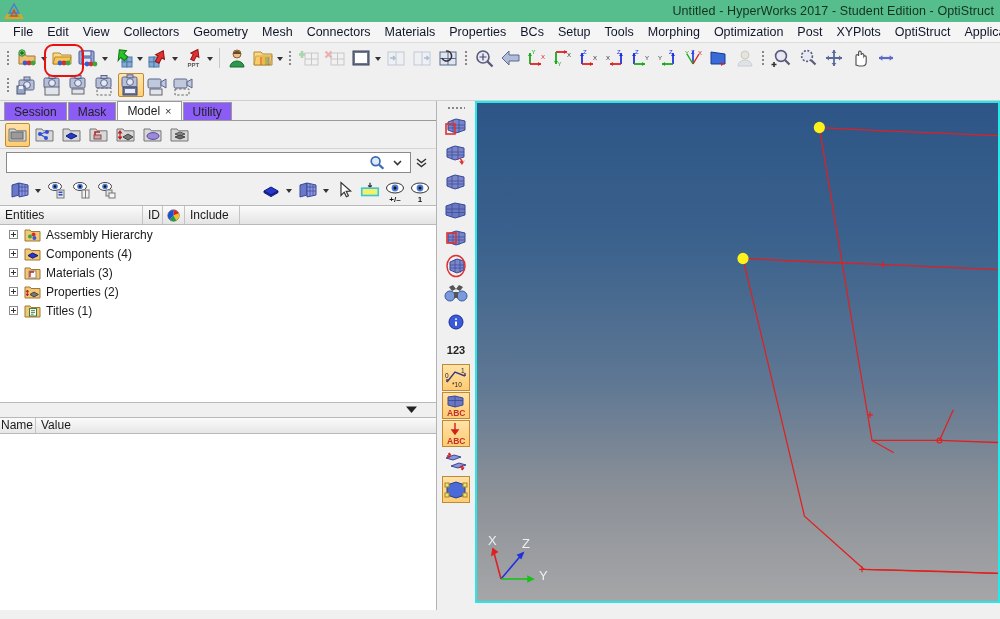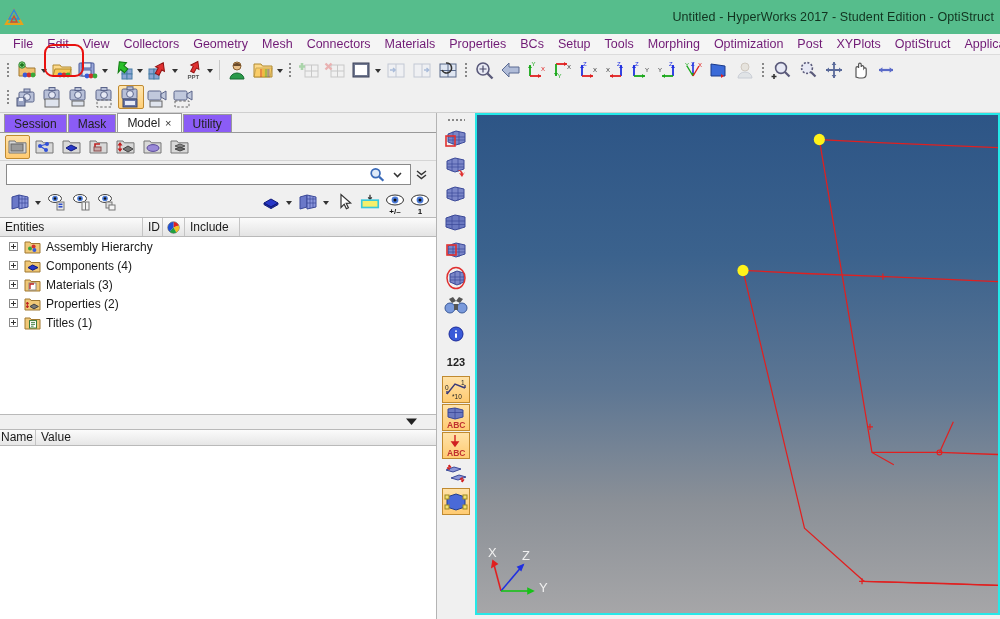--- a/index.html
+++ b/index.html
@@ -6,35 +6,35 @@
   html,body{ width:1000px; height:619px; overflow:hidden; }
   body{
     font-family:"Liberation Sans", sans-serif;
     font-size:12px;
     background:#f0f0f0;
     color:#1a1a1a;
     -webkit-font-smoothing:antialiased;
   }
   
   #titlebar{
-    height:34px; background:#56bd8c; position:relative;
+    height:22px; background:#56bd8c; position:relative;
     display:flex; align-items:center;
   }
   #app-logo{ width:22px; height:20px; margin-left:3px; position:relative; }
   #title-text{
     position:absolute; left:0; right:0; text-align:center;
     font-size:12.5px; color:#11331f; letter-spacing:.1px;
     padding-left:420px; padding-right:6px; text-align:right;
   }
   
   #menubar{
     height:21px; background:#f5f5f5; display:flex; align-items:center;
     border-bottom:1px solid #dcdcdc; padding-left:6px;
   }
-  .menu-item{ padding:2px 7px; font-size:12.5px; color:#701a75; cursor:default; white-space:nowrap; }
+  .menu-item{ padding:2px 7px; font-size:12.5px; color:#0f172a; cursor:default; white-space:nowrap; }
   
   #toolbars{ background:#f0f0f0; border-bottom:1px solid #cfcfcf; padding:1px 0 2px 0; }
   .trow{ display:flex; align-items:center; height:27px; padding-left:3px; }
   .grip{ width:7px; height:22px; position:relative; margin:0 2px; flex:none; }
   .grip::before{
     content:""; position:absolute; left:2px; top:3px; width:2px; height:16px;
     background-image:radial-gradient(#888 40%, transparent 41%);
     background-size:2px 4px;
   }
   .tbtn{

